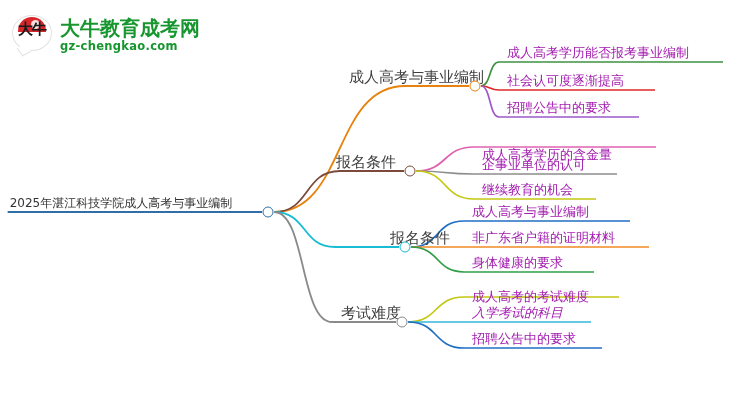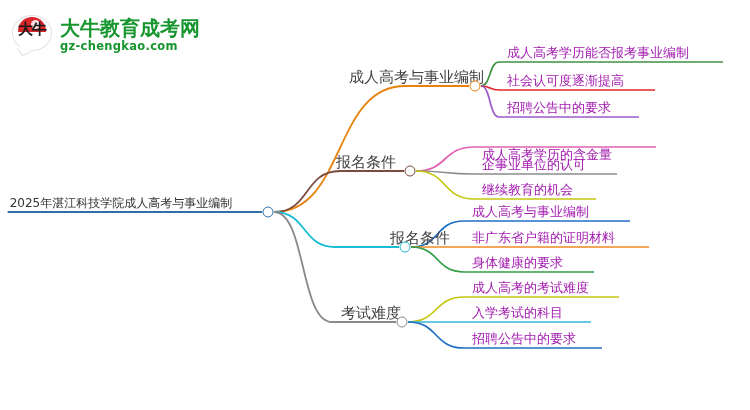--- a/index.html
+++ b/index.html
@@ -226,17 +226,17 @@
       <div class="node-label leaf-label" style="top: 154px; left: 482px;">成人高考学历的含金量</div>
       <div class="node-label leaf-label" style="top: 164px; left: 482px; text-align: right;">企事业单位的认可</div>
       <div class="node-label leaf-label" style="top: 189px; left: 482px;">继续教育的机会</div>
       <div class="node-label branch-label" style="top: 238px; left: 344px; margin-left: 46px;">报名条件</div>
       <div class="node-dot" style="left: 405px; top: 247px; border-color: rgb(24, 188, 212);"></div>
       <div class="node-label leaf-label" style="top: 211px; left: 472px;">成人高考与事业编制</div>
       <div class="node-label leaf-label" style="top: 237px; left: 472px; text-align: center;">非广东省户籍的证明材料</div>
       <div class="node-label leaf-label" style="top: 262px; left: 472px;">身体健康的要求</div>
       <div class="node-label branch-label" style="top: 313px; left: 341px; text-align: right;">考试难度</div>
       <div class="node-dot" style="left: 402px; top: 322px; border-color: rgb(138, 138, 138);"></div>
-      <div class="node-label leaf-label" style="top: 287px; left: 472px;">成人高考的考试难度</div>
-      <div class="node-label leaf-label" style="top: 312px; left: 472px;">入学考试的科目</div>
+      <div class="node-label leaf-label" style="top: 296px; left: 472px;">成人高考的考试难度</div>
+      <div class="node-label leaf-label" style="top: 312px; left: 472px; font-style: italic;">入学考试的科目</div>
       <div class="node-label leaf-label" style="top: 338px; left: 472px;">招聘公告中的要求</div>
     </div>
 </div>
 
 </body></html>

